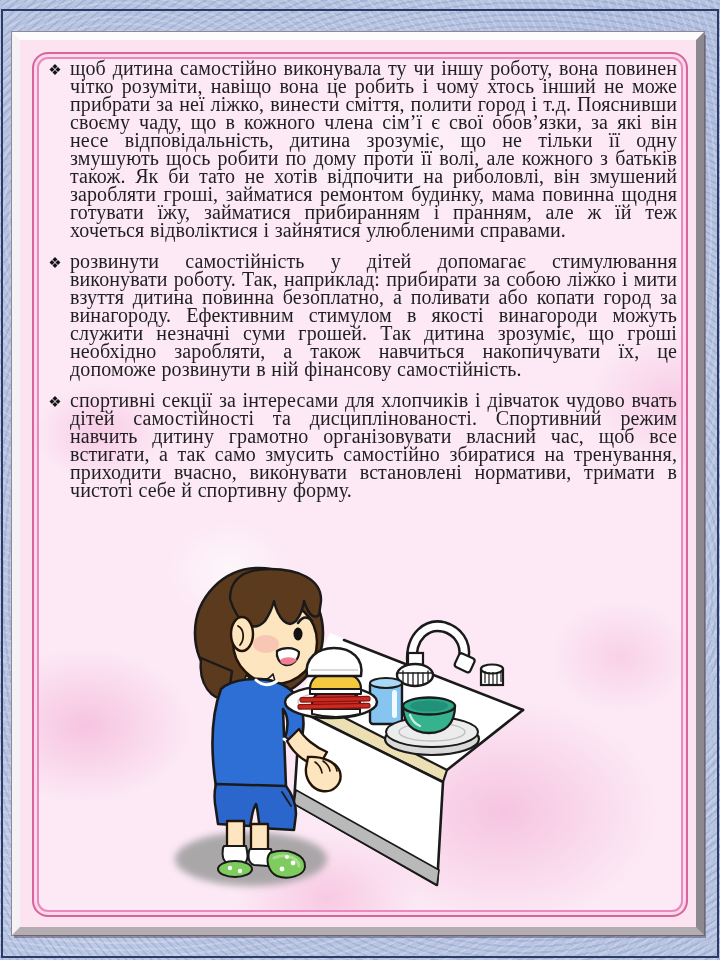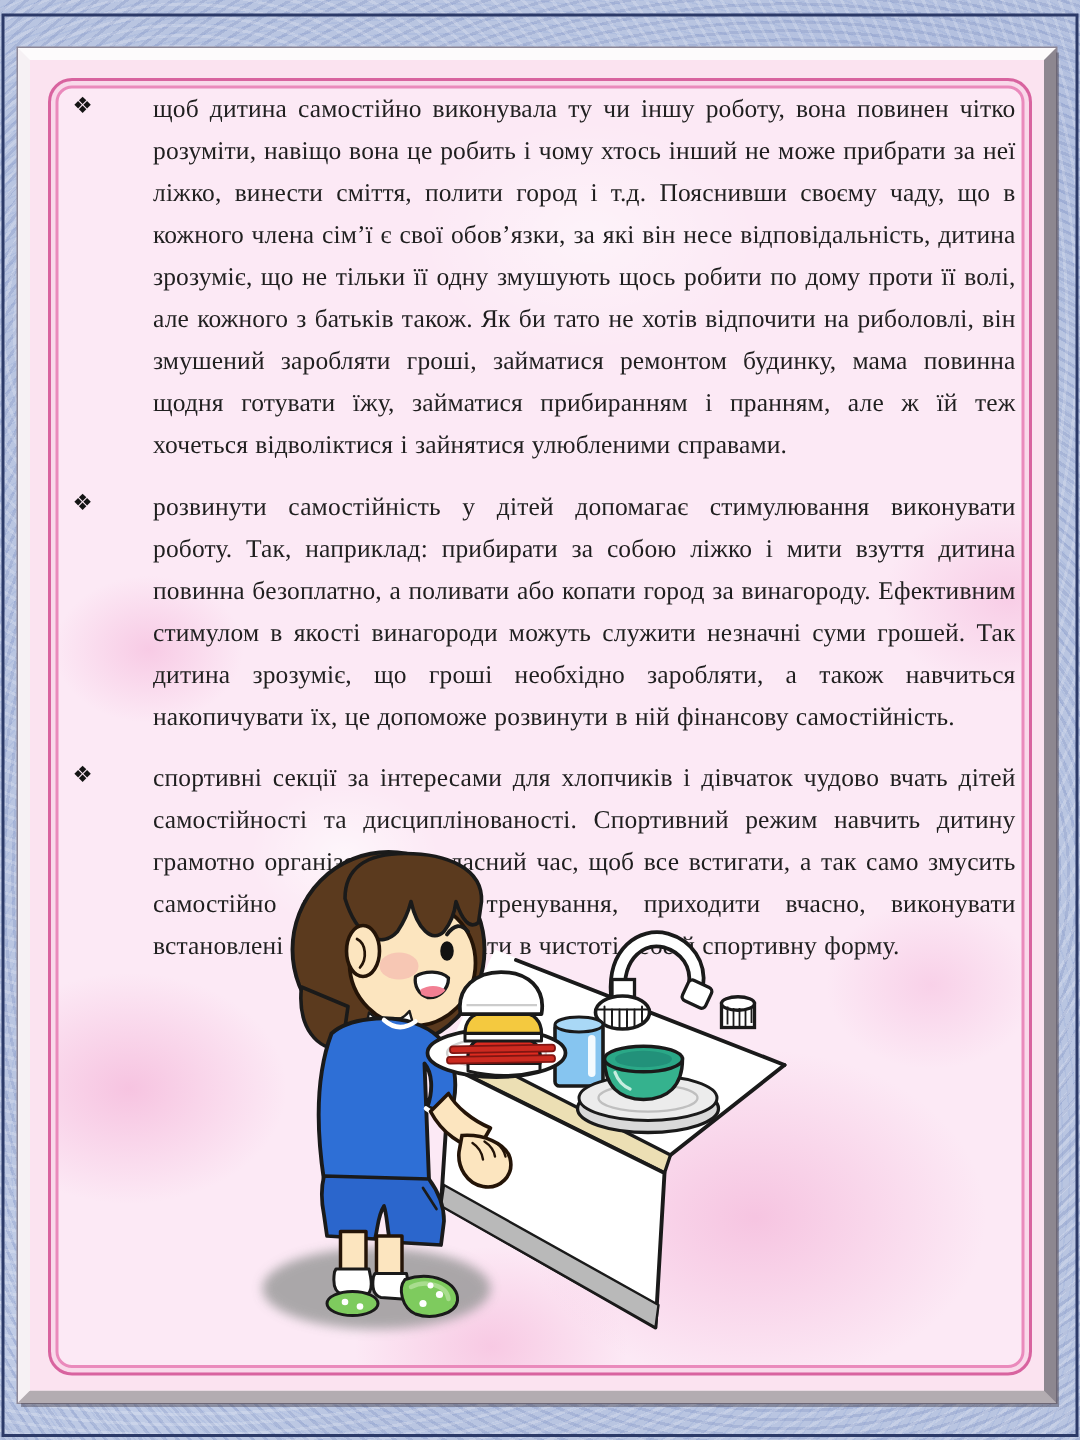--- a/index.html
+++ b/index.html
@@ -55,22 +55,22 @@
   .content{
     position:absolute;left:6px;right:9px;top:5px;
     color:#1f1f1f;
   }
   .para{display:flex;margin:0 0 13px 0;}
   .bullet{
     flex:0 0 30px;text-align:center;font-size:15px;line-height:23px;
     color:#141414;font-family:"DejaVu Sans", sans-serif;
   }
   .ptext{
-    flex:1;font-size:17px;line-height:28px;text-align:justify;
-    letter-spacing:0.1px; word-spacing:0.5px;margin-left:32px;
+    flex:1;font-size:20px;line-height:18px;text-align:justify;
+    letter-spacing:0.1px; word-spacing:0.5px;
   }
   .illustration{
     position:absolute;left:60px;top:563px;width:640px;height:348px;
   }
 </style>
 </head>
 <body>
 
 <div class="outer"></div>
 <div class="navy-inset"></div>

